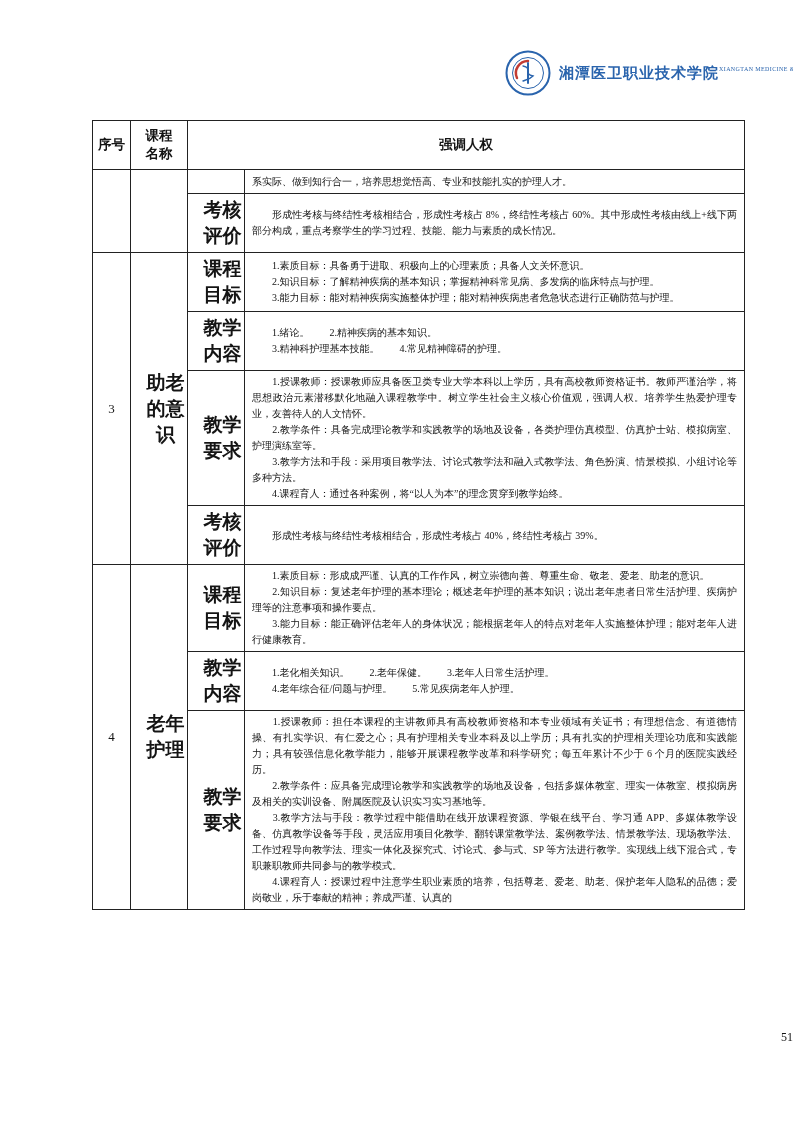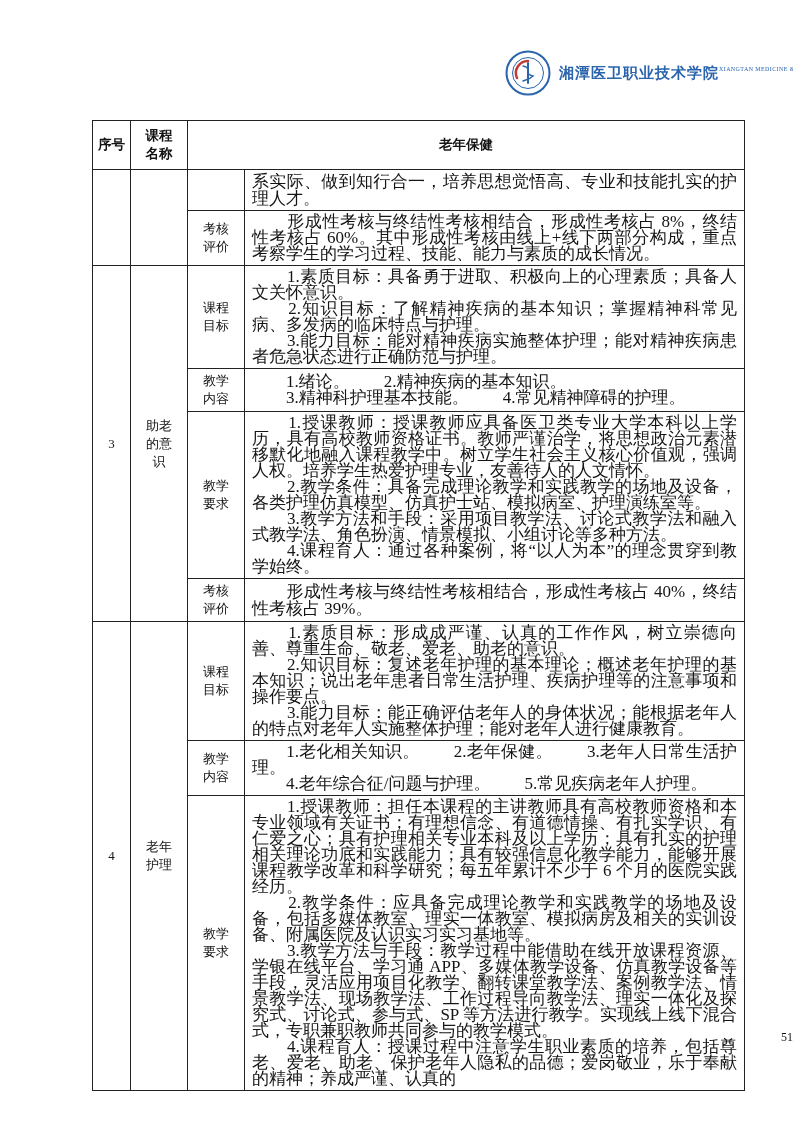--- a/index.html
+++ b/index.html
@@ -51,33 +51,33 @@
     font-weight: bold;
     text-align: center;
     padding: 6px 2px;
   }
   td.seq {
     text-align: center;
     font-size: 13px;
     padding: 2px;
   }
   td.name, td.label {
-    font-weight: normal;
+    font-weight: bold;
     text-align: center;
-    font-size: 13px;
+    font-size: 19px;
     padding: 3px 14px;
   }
   .two-char {
     display: block;
     width: 2.15em;
     margin: 0 auto;
     word-break: break-all;
   }
   td.desc {
-    font-size: 17px;
+    font-size: 10px;
     line-height: 16px;
     padding: 3px 7px;
     text-align: justify;
     white-space: pre-line;
     word-break: break-all;
   }
   td.desc.short { line-height: 17px; }
 
   
   .page-number {
@@ -117,21 +117,21 @@
         <col style="width:57px">
         <col style="width:500px">
       </colgroup>
 
       <tbody>
           <tr>
         <th>序号</th>
         <th>
               <span class="two-char">课程名称</span>
             </th>
-        <th colspan="2">老年保健</th>
+        <th colspan="2">强调人权</th>
       </tr>
 
       <tr>
         <td class="seq" rowspan="2"></td>
         <td class="name" rowspan="2"></td>
         <td class="label"></td>
         <td class="desc short">系实际、做到知行合一，培养思想觉悟高、专业和技能扎实的护理人才。</td>
       </tr>
       <tr>
         <td class="label">

